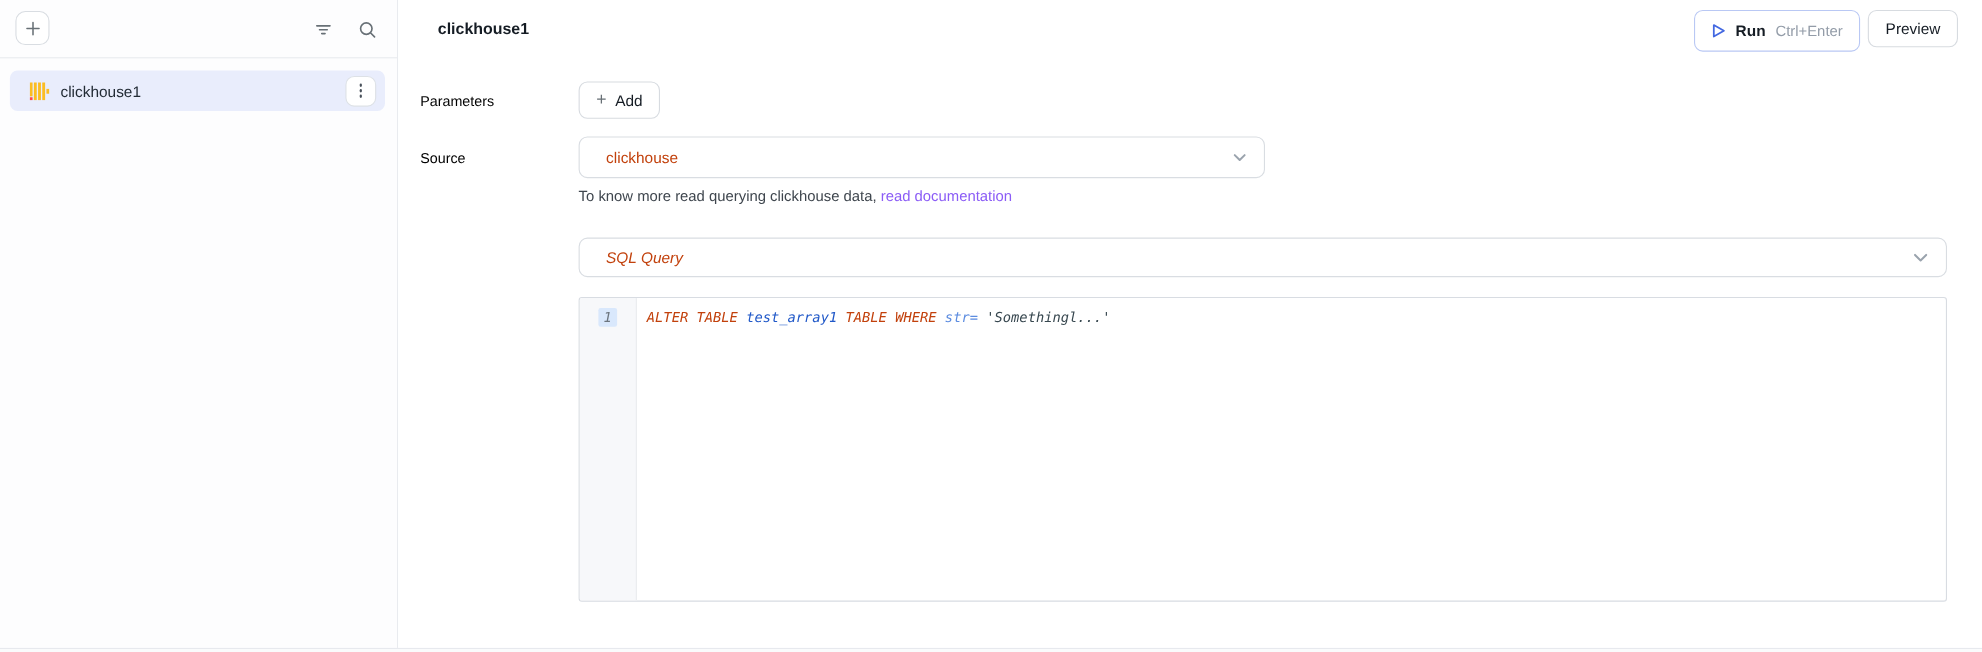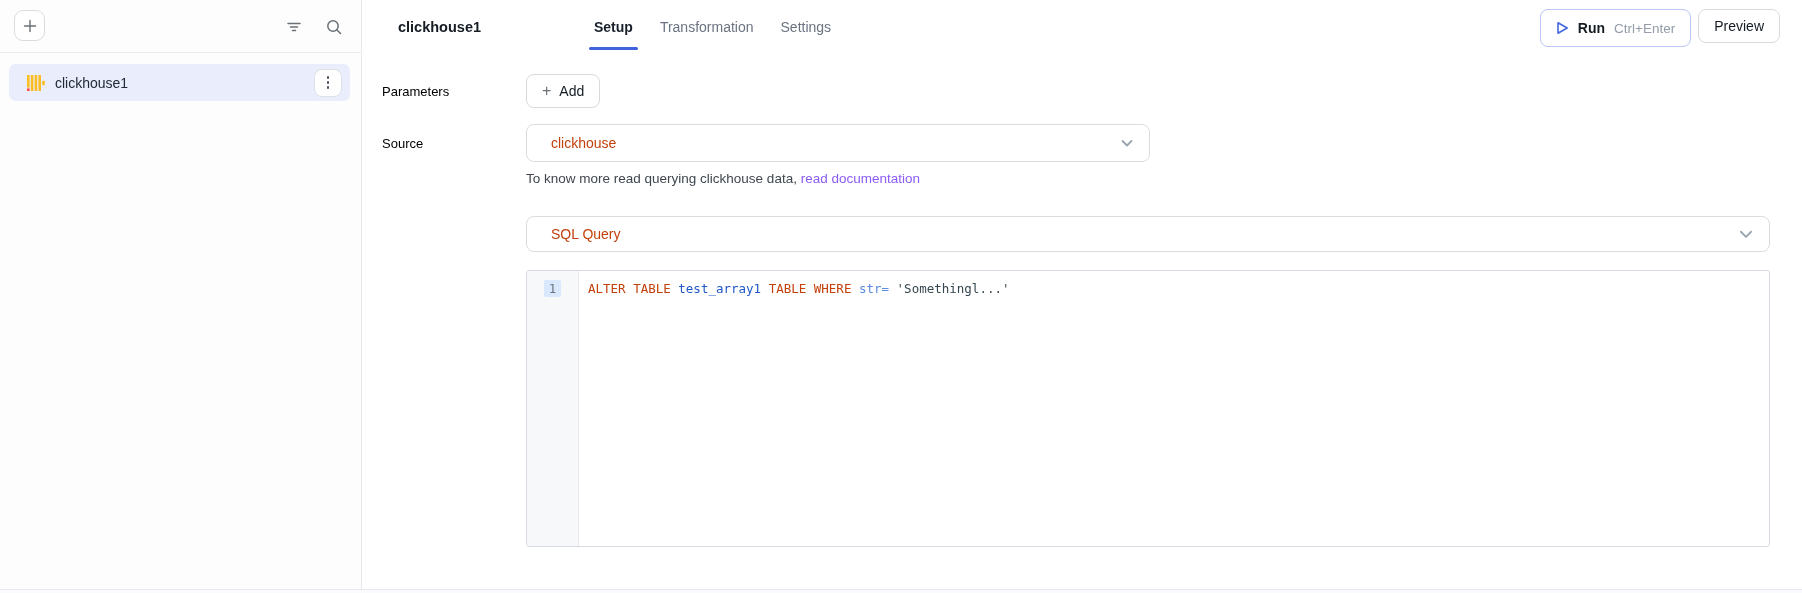--- a/index.html
+++ b/index.html
@@ -66,21 +66,21 @@
 
   .select { position:relative; background:#fff; border:1px solid #d9dde2; border-radius:8px;
             display:flex; align-items:center; cursor:pointer; }
   .select-source { width:624px; height:38px; padding:0 40px 0 24px; }
   .select-text { font-size:14px; color:#c2410c; }
   .select .chev { position:absolute; right:14px; top:50%; transform:translateY(-50%); }
 
   .helper { margin-top:9px; font-size:13.5px; color:#3f464e; }
   .helper a { color:#8b5cf6; cursor:pointer; }
 
-  .wide-col { margin-left:164px; margin-right:32px; }
+  .wide-col { margin-left:164px; margin-right:32px;font-style:italic; }
   .select-mode { height:36px; margin-top:30px; padding:0 44px 0 24px; }
 
   
   .editor { margin-top:18px; height:277px; border:1px solid #d8dce2; border-radius:3px;
             display:flex; background:#fff; overflow:hidden;
             font-family:"DejaVu Sans Mono","Liberation Mono",monospace; font-size:12.5px; }
   .gutter { width:52px; background:#f7f8fa; border-right:1px solid #e9ebee;
             padding-top:7px; flex-shrink:0; }
   .gutter-line { height:20px; display:flex; align-items:center; justify-content:center; }
   .gutter-line.active span { background:#d9e8fc; color:#6d767f; padding:1px 5px; border-radius:2px; }
@@ -144,25 +144,20 @@
         </span>
       </div>
     </div>
   </div>
 
   <div class="main">
 
     <div class="main-header">
       <div class="query-title">clickhouse1</div>
 
-      <div class="tabs">
-        <div class="tab active">Setup</div>
-        <div class="tab">Transformation</div>
-        <div class="tab">Settings</div>
-      </div>
 
       <div class="header-actions">
         <div class="btn-run">
           <span>
             <svg width="13" height="14" viewBox="0 0 13 14">
                 <path d="M2 1.8v10.4L11.2 7 2 1.8z" fill="none" stroke="#4368e1" stroke-width="1.6" stroke-linejoin="round"></path>
               </svg>
           </span>
           <span class="run-label">Run</span>
           <span class="run-shortcut">Ctrl+Enter</span>

